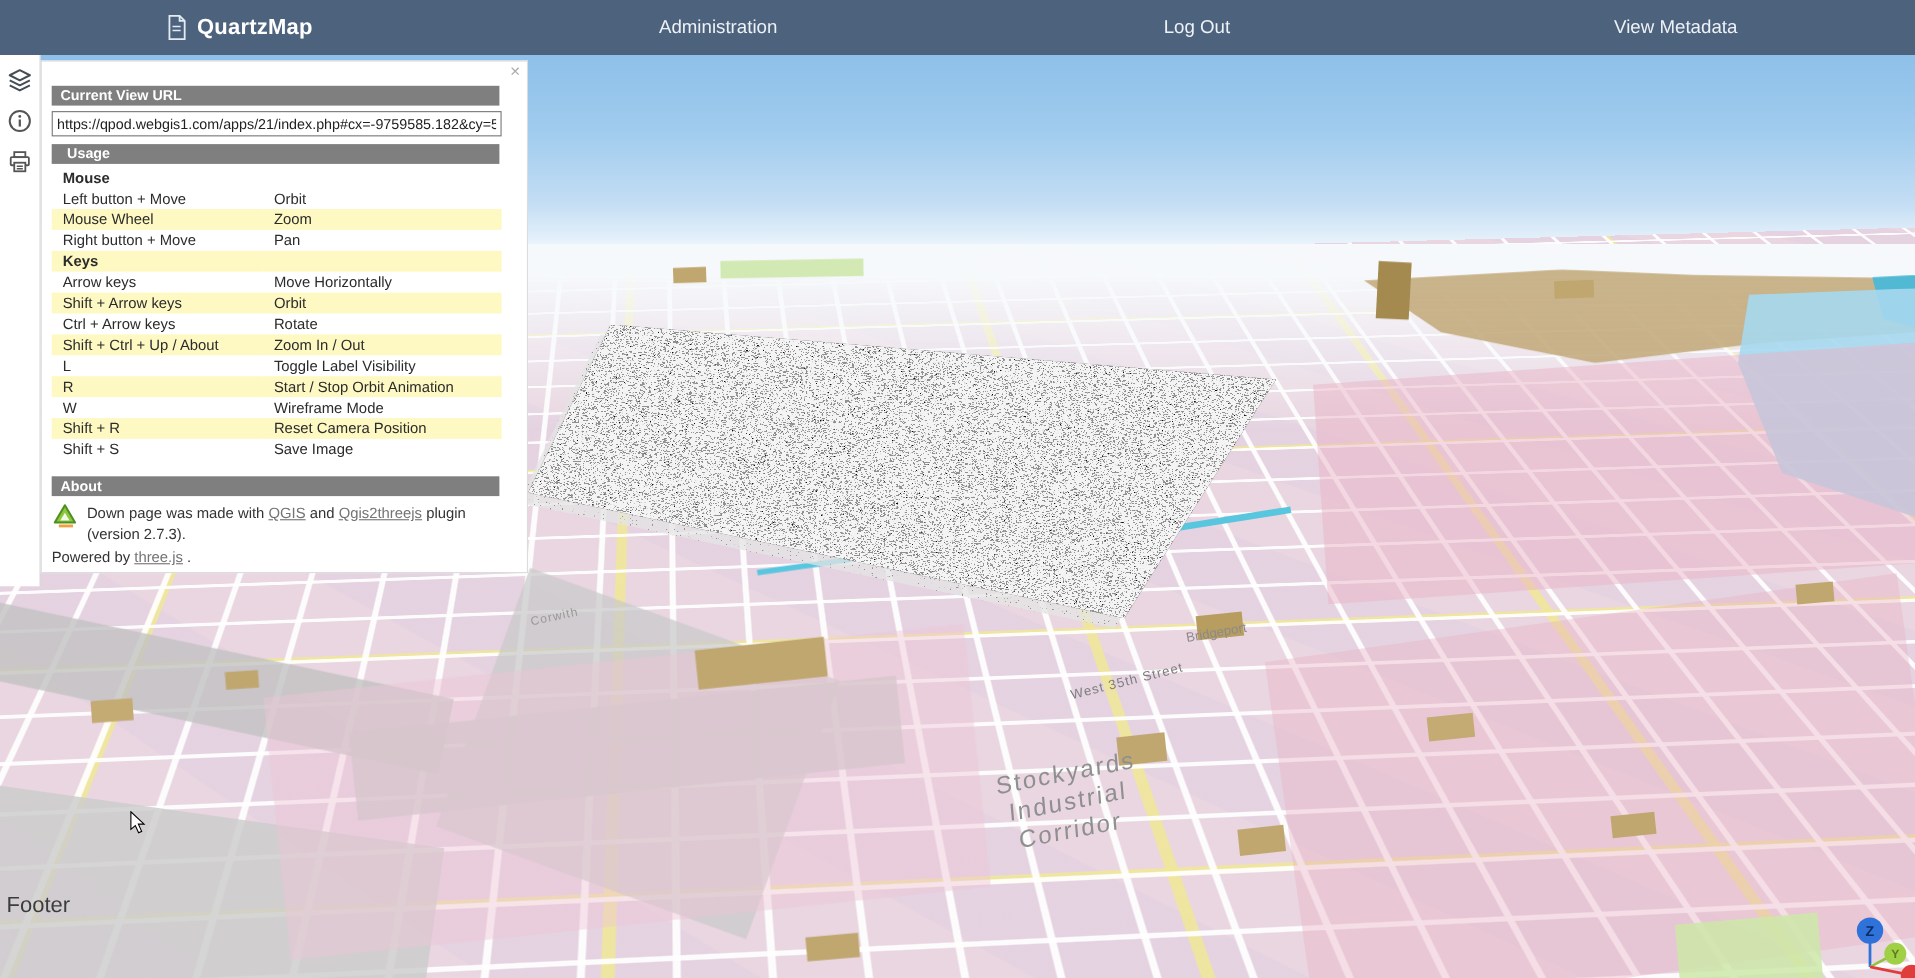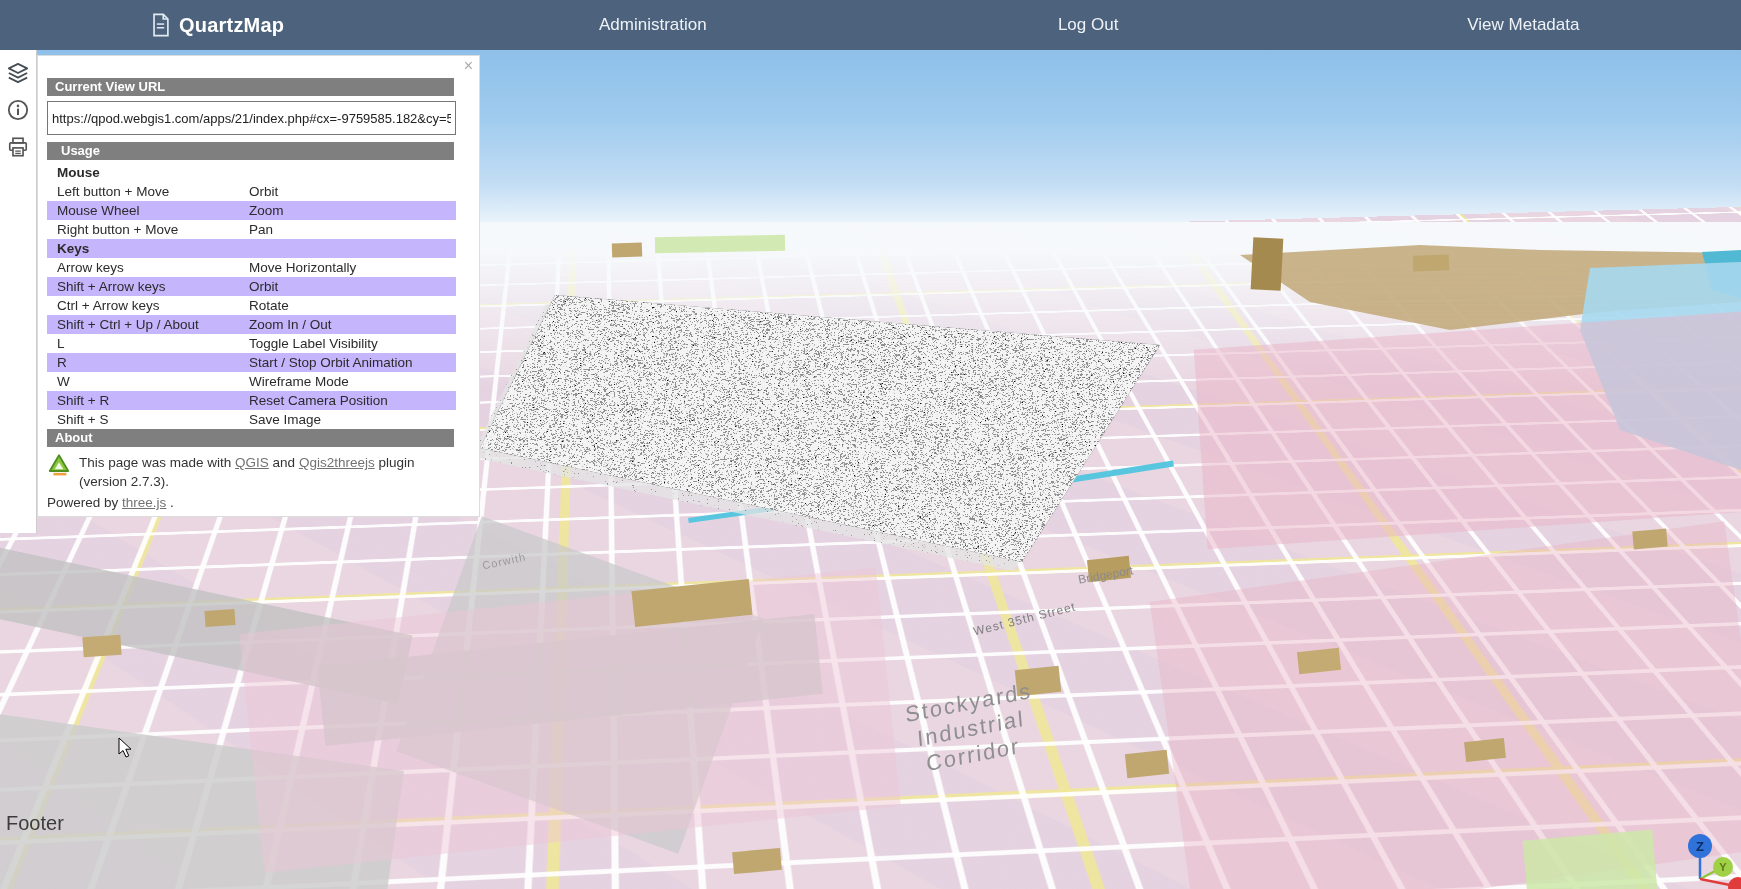--- a/index.html
+++ b/index.html
@@ -48,29 +48,29 @@
 
   
   .sidebar { position:absolute; left:0; top:50px; width:37px; height:483px; background:#fff; border-right:1px solid #ccc;
     z-index:50; display:flex; flex-direction:column; align-items:center; padding-top:9px; gap:9px; }
   .tool-btn { width:28px; height:28px; display:flex; align-items:center; justify-content:center; cursor:pointer; background:none; border:none; }
 
   
   .panel { position:absolute; left:37px; top:55px; width:443px; background:#fff; border:1px solid #dcdcdc; z-index:60; padding-top:22px; padding-bottom:6px; }
   .panel-close { position:absolute; right:6px; top:2px; color:#aaa; font-size:16px; line-height:16px; cursor:pointer; background:none; border:none; font-family:"Liberation Sans",sans-serif; }
   .bar { height:18px; line-height:18px; background:#7f7f7f; color:#fff; font-size:13px; font-weight:600; padding-left:8px; margin:0 25px 0 9px; }
-  .url-input { display:block; margin:5px 25px 2px 9px; width:409px; height:34px; font-size:13px; font-family:"Liberation Sans",sans-serif;
+  .url-input { display:block; margin:5px 25px 2px 9px; width:409px; height:23px; font-size:13px; font-family:"Liberation Sans",sans-serif;
     color:#222; padding:1px 4px; border:1px solid #767676; background:#fff; }
   .usage-bar { margin-top:7px;padding-left:14px; }
   .usage-table { margin:3px 25px 0 9px; width:409px; border-collapse:collapse; font-size:13.5px; color:#2b2b2b; }
   .usage-table td { padding:2px 0 2px 10px; white-space:nowrap; }
   .usage-table td:first-child { width:192px; }
-  .usage-table tr.shaded { background:#c4b5fd;margin-left:47px; }
+  .usage-table tr.shaded { background:#fef9c3;margin-left:47px; }
   .usage-table td.bold { font-weight:bold; }
-  .about-bar { margin-top:0; }
+  .about-bar { margin-top:15px; }
   .about-row { margin:6px 25px 0 9px; display:flex; gap:8px; font-size:13.5px; color:#333; line-height:19px; }
   .about-text { flex:1; }
   a.inline-link { color:#737373; text-decoration:underline; cursor:pointer; }
   .powered { margin:4px 25px 0 9px; font-size:13.5px; color:#333; }
   .hidden-defs { position:absolute; width:0; height:0; }
 </style>
 </head>
 <body>
 
 <svg class="hidden-defs" aria-hidden="true">
@@ -288,18 +288,18 @@
         </tbody>
     </table>
 
     <div class="bar about-bar">About</div>
     <div class="about-row">
       <svg width="24" height="24" viewBox="0 0 26 26">
         <path d="M13 2.5 L23 19.5 H3 Z" fill="#8dc63f" stroke="#4e8f1f" stroke-width="2" stroke-linejoin="round"></path>
         <path d="M13 10 L17.6 17.5 H8.4 Z" fill="#f2f9e6"></path>
         <rect x="7" y="21.5" width="14" height="2.8" fill="#f0a03c"></rect>
       </svg>
-      <div class="about-text"><span>This page was made with </span><a class="inline-link">QGIS</a><span> and </span><a class="inline-link">Qgis2threejs</a><span> plugin (version 2.7.3).</span></div>
+      <div class="about-text"><span>Down page was made with </span><a class="inline-link">QGIS</a><span> and </span><a class="inline-link">Qgis2threejs</a><span> plugin (version 2.7.3).</span></div>
     </div>
     <div class="powered"><span>Powered by </span><a class="inline-link">three.js</a><span> .</span></div>
   </section>
 
 </div>
 
 </body></html>

